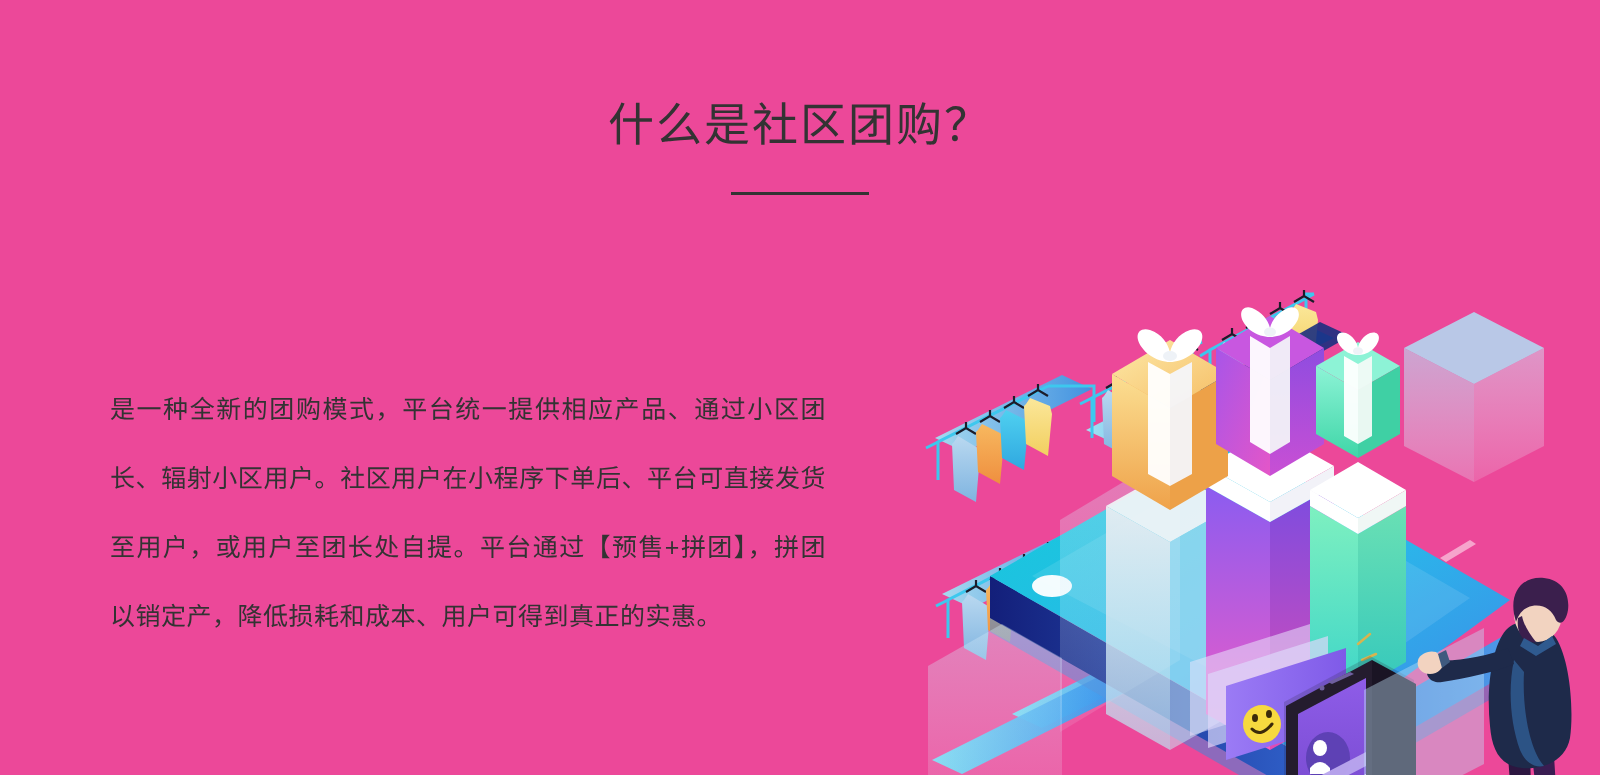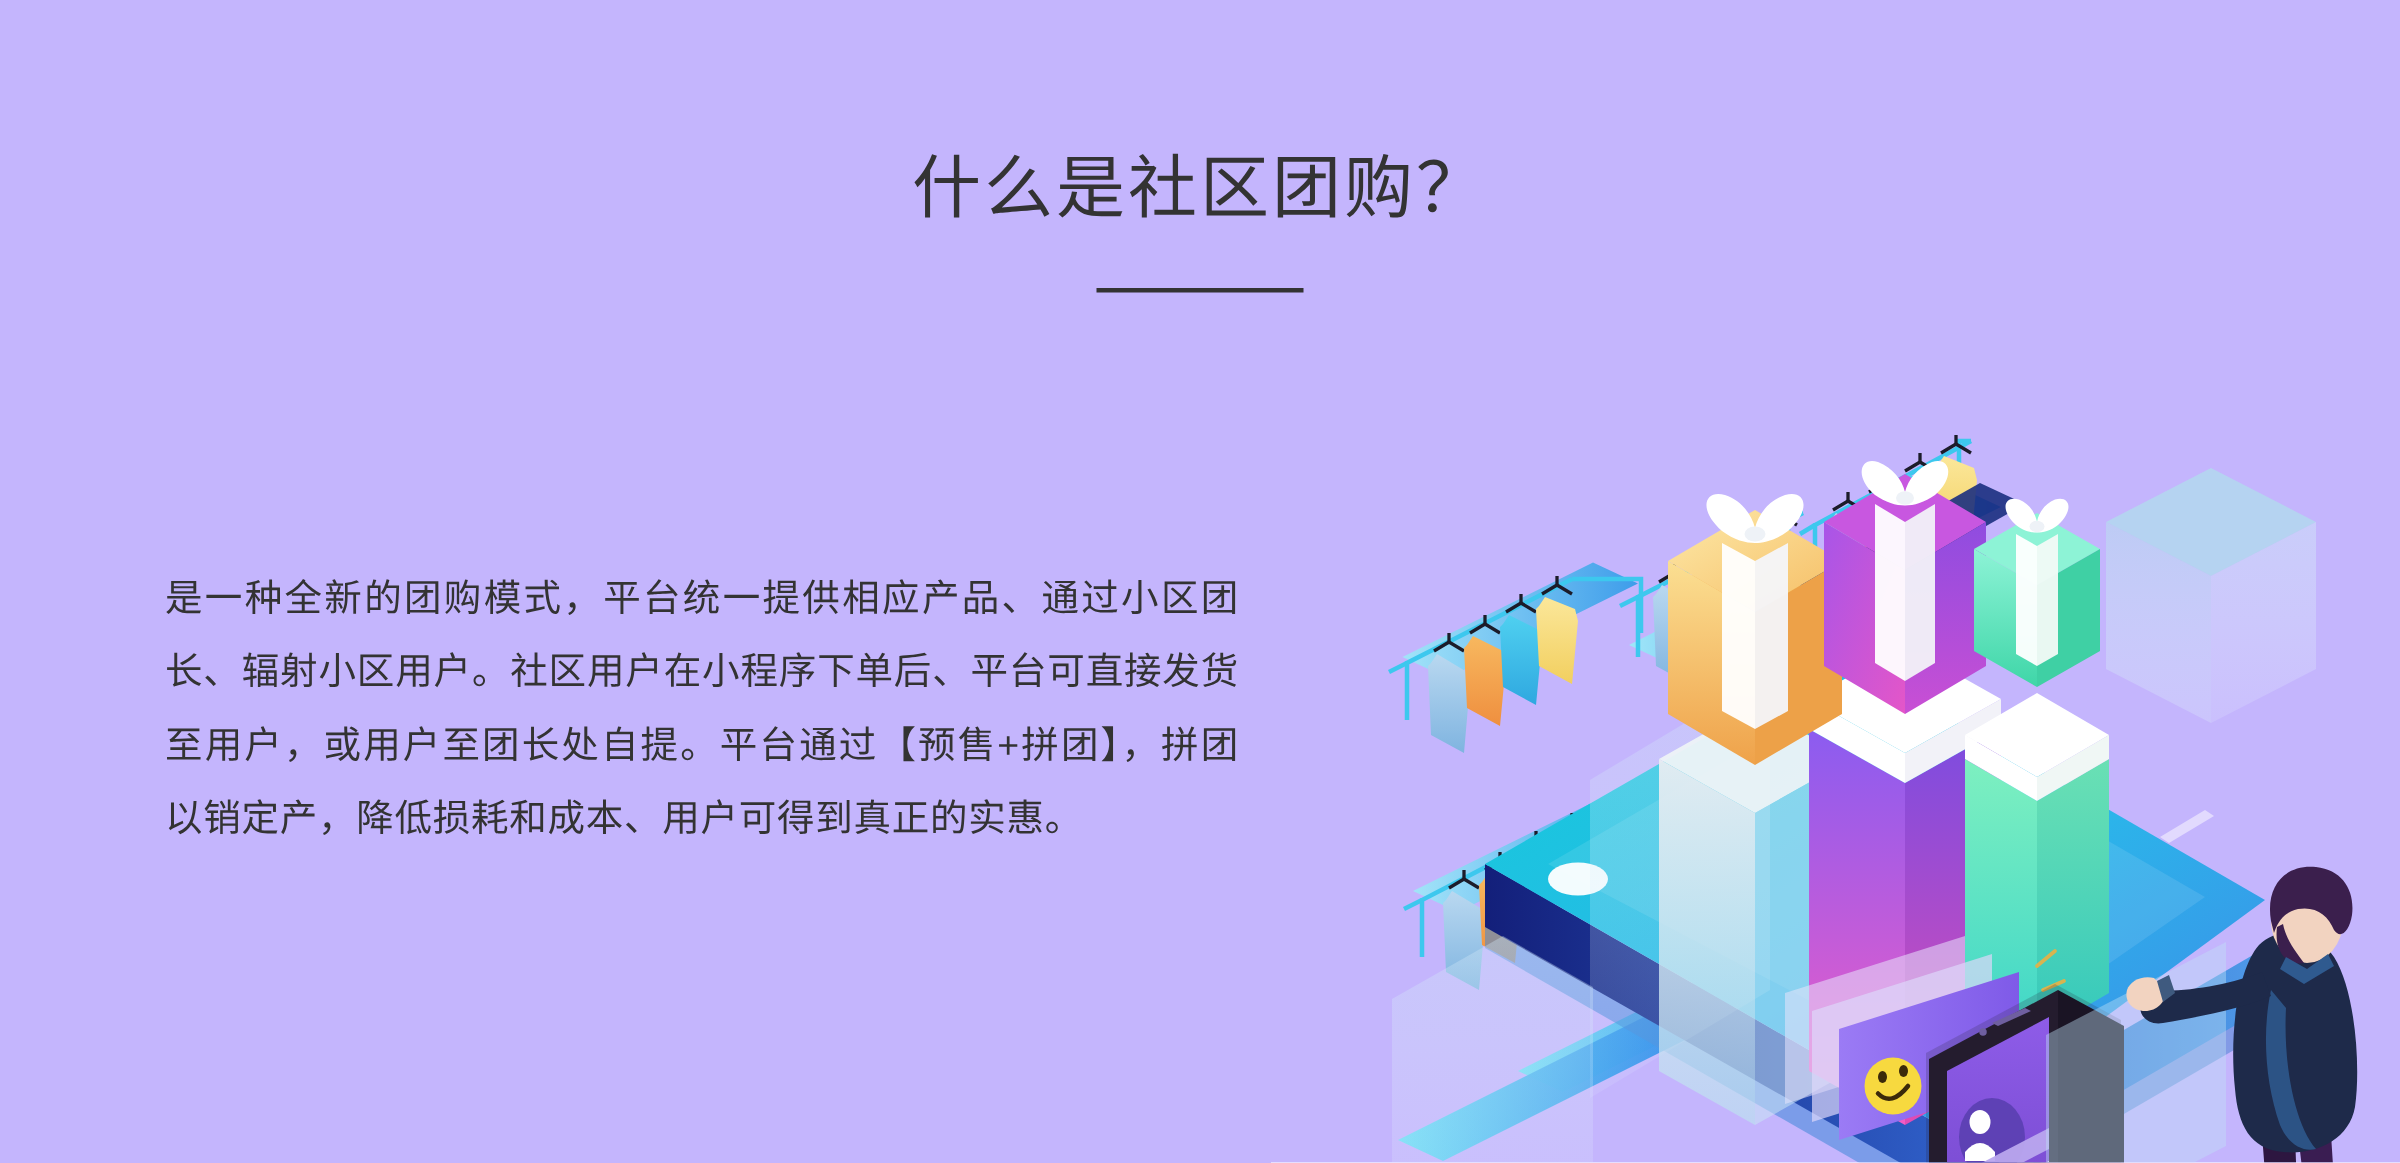--- a/index.html
+++ b/index.html
@@ -12,21 +12,21 @@
     font-family: "Liberation Sans", "DejaVu Sans", sans-serif;
     width: 1600px;
     height: 775px;
     overflow: hidden;
     position: relative;
   }
   .page {
     position: relative;
     width: 1600px;
     height: 775px;
-    background: #c4b5fd;
+    background: #ec4899;
   }
 
   
   .heading-block {
     position: absolute;
     left: 0;
     top: 96px;
     width: 1600px;
     text-align: center;
   }
@@ -46,21 +46,21 @@
     margin: 38px auto 0 auto;
   }
 
   
   .body-copy {
     position: absolute;
     left: 110px;
     top: 375px;
     width: 716px;
     font-size: 25px;
-    line-height: 49px;
+    line-height: 69px;
     color: #333333;
     letter-spacing: 0.5px;
     text-align: justify;
   }
   .body-copy p { margin: 0; }
 
   
   .illustration {
     position: absolute;
     left: 880px;

